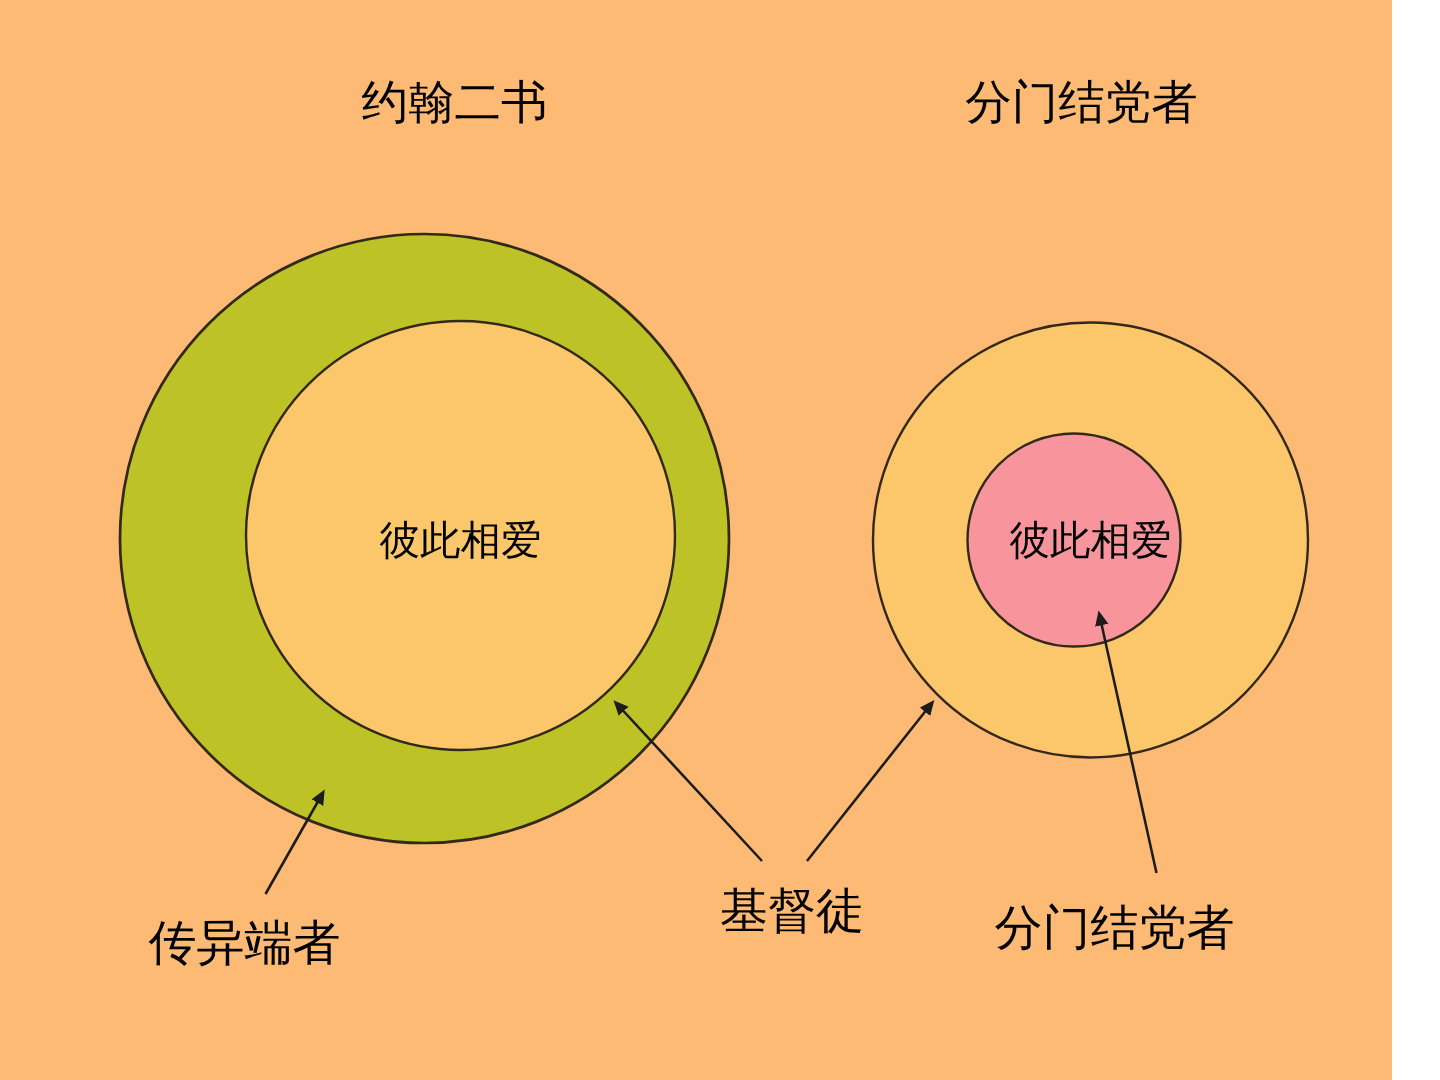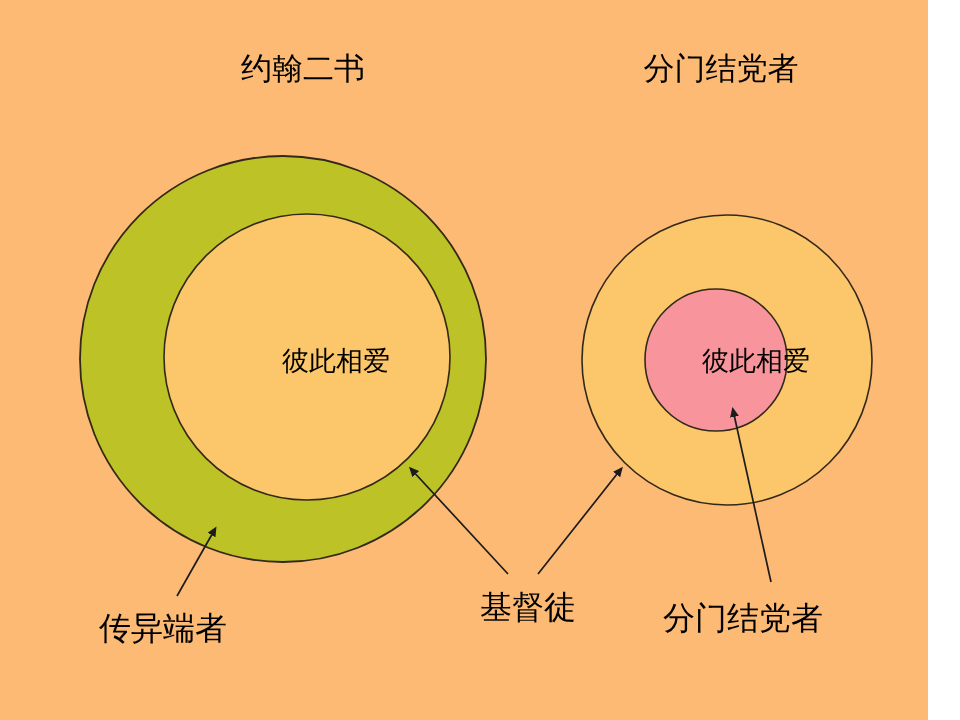--- a/index.html
+++ b/index.html
@@ -33,21 +33,20 @@
     letter-spacing: 0px;
   }
   .title {
     font-size: 31px;
   }
   .callout {
     font-size: 32px;
   }
   .inner-text {
     font-size: 27px;
-    margin-left: 29px;
   }
 </style>
 </head>
 <body>
 
 <div class="canvas">
 
   <svg class="layer" width="960" height="720" viewBox="0 0 960 720" aria-hidden="true">
     <defs>
       <marker id="ah" markerUnits="userSpaceOnUse" markerWidth="12" markerHeight="10" refX="7" refY="4.5" orient="auto">

